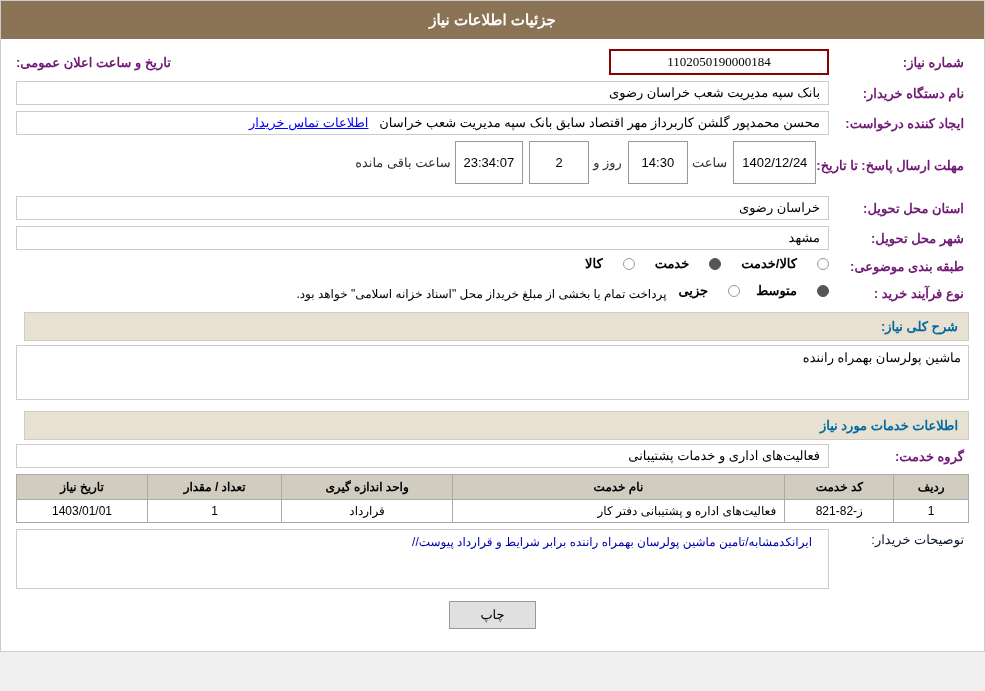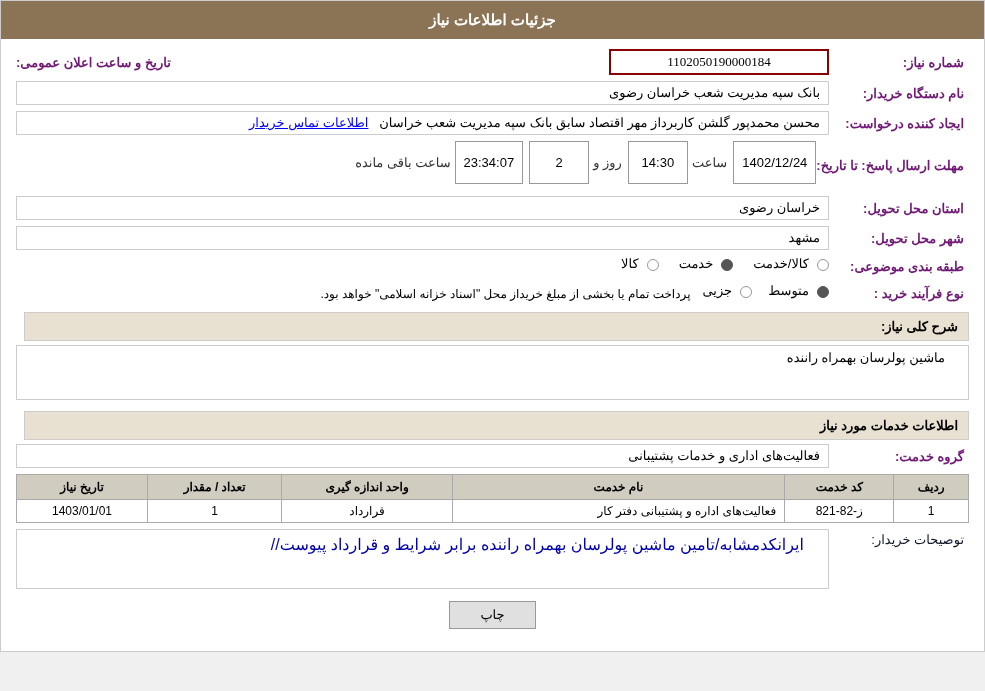--- a/index.html
+++ b/index.html
@@ -81,62 +81,63 @@
     .contact-link {
       color: #00f;
       text-decoration: underline;
       cursor: pointer;
     }
     .section-header {
       background: #e8e0d0;
       border: 1px solid #ccc;
       padding: 6px 10px;
       font-weight: bold;
-      color: #000000;
+      color: #0369a1;
       margin: 8px 0 4px 8px;
     }
     .radio-row {
       display: flex;
       align-items: center;
       gap: 20px;
       margin-bottom: 6px;
     }
     .radio-item {
       display: flex;
-      align-items: flex-end;
-      gap: 8px;
+      align-items: center;
+      gap: 20px;
       direction: rtl;
+      font-weight: bold;
     }
     .radio-circle {
       width: 12px;
       height: 12px;
       border-radius: 50%;
       border: 1px solid #999;
       background: #fff;
       display: inline-block;
     }
     .radio-circle.selected {
       background: #555;
       border-color: #555;
     }
     .bold-note {
       color: #000;
       font-size: 12px;
     }
     .textarea-box {
       border: 1px solid #ccc;
       background: #fff;
-      padding: 5px 24px;
+      padding: 5px 16px;
       min-height: 55px;
       width: 100%;
       resize: none;
       text-align: right;
       direction: rtl;
       font-family: Tahoma, Arial, sans-serif;
-      font-size: 16px;
+      font-size: 12px;
     }
     .service-table {
       width: 100%;
       border-collapse: collapse;
       margin-bottom: 6px;
     }
     .service-table th {
       background: #d0ccc0;
       border: 1px solid #aaa;
       padding: 5px 8px;
@@ -287,21 +288,21 @@
         </div>
         <span class="bold-note">پرداخت تمام یا بخشی از مبلغ خریداز محل "اسناد خزانه اسلامی" خواهد بود.</span>
       </div>
     </div>
 
     <div class="section-header">
       <span>شرح کلی نیاز:</span>
     </div>
     <div class="relative-wrap" style="margin-bottom:8px;">
       <textarea class="textarea-box" readonly="" style="min-height: 55px;"></textarea>
-      <div style="position:absolute; top:5px; right:24px; pointer-events:none; font-size:13px;">ماشین پولرسان بهمراه راننده</div>
+      <div style="position:absolute; top:5px; right:8px; pointer-events:none; font-size:13px;">ماشین پولرسان بهمراه راننده</div>
     </div>
 
     <div class="section-header">
       <span>اطلاعات خدمات مورد نیاز</span>
     </div>
 
     <div class="info-row" style="margin-bottom:6px;">
       <span class="label">گروه خدمت:</span>
       <div class="value-box">فعالیت‌های اداری و خدمات پشتیبانی</div>
     </div>

